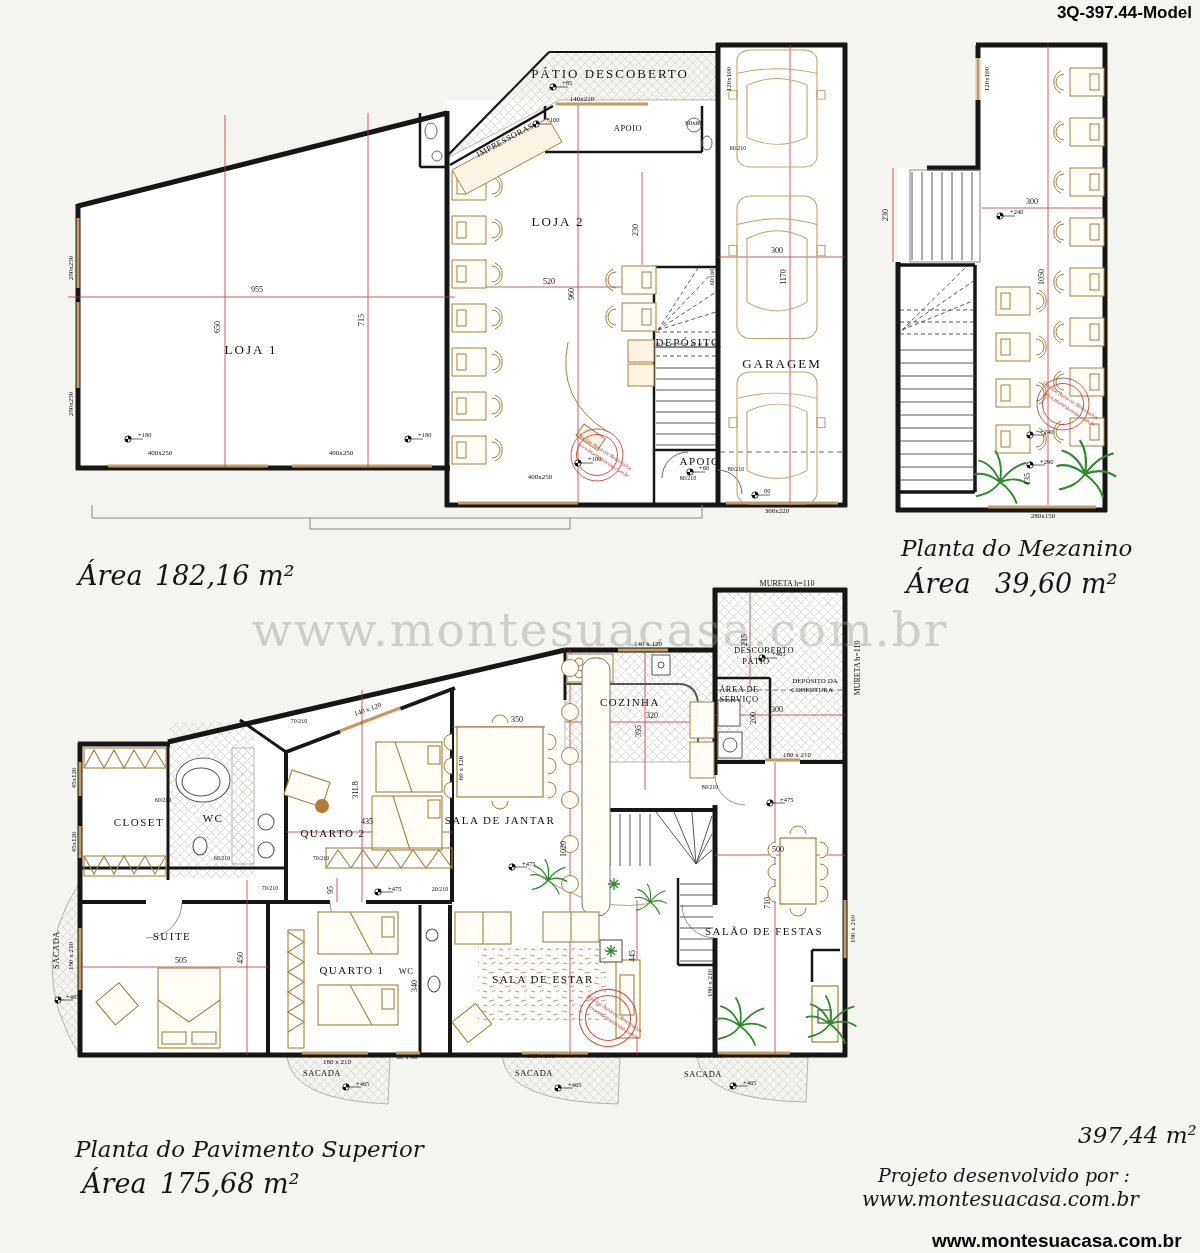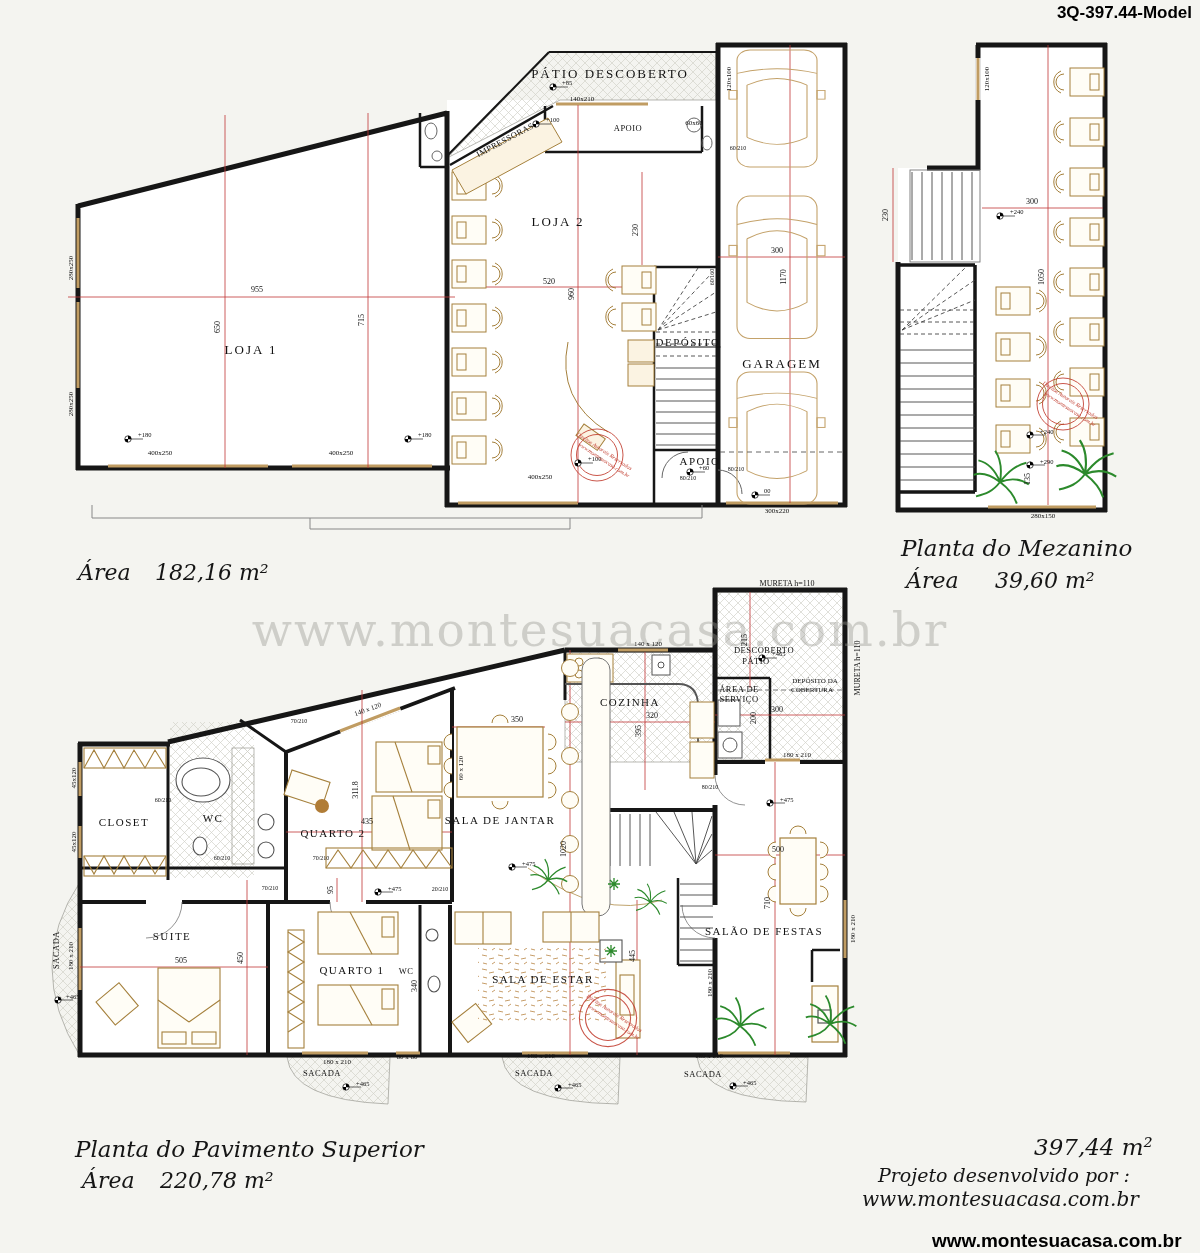--- a/index.html
+++ b/index.html
@@ -11,21 +11,21 @@
   .c{transform:translate(-50%,-50%);}
   .cv{transform:translate(-50%,-50%) rotate(-90deg);}
   .room{font-size:11px;letter-spacing:1.5px;}
   .rooml{font-size:13px;letter-spacing:2px;}
   .rooms{font-size:8.5px;letter-spacing:.5px;}
   .dim{font-size:8px;}
   .win{font-size:7px;}
   .lvl{font-size:6.5px;}
   .door{font-size:6px;}
   .cap{position:absolute;font-family:"DejaVu Serif",serif;font-style:italic;font-size:23px;color:#151515;z-index:3;white-space:nowrap;}
-  .capm{font-size:22px;}
+  .capm{font-size:27px;}
   .sans{position:absolute;font-family:"Liberation Sans",sans-serif;font-weight:bold;color:#000;z-index:3;white-space:nowrap;}
   .wm{position:absolute;z-index:2;font-family:"DejaVu Serif",serif;font-size:47px;letter-spacing:2px;
       color:rgba(150,150,142,.40);transform:translate(-50%,-50%);white-space:nowrap;}
   .stamp-t{position:absolute;z-index:3;color:#c0392b;font-size:5.5px;font-style:italic;white-space:nowrap;}
 </style>
 </head>
 <body>
 
 <div id="sheet">
 
@@ -410,21 +410,21 @@
 <span class="lab rooms c" style="left:764px;top:650px;">DESCOBERTO</span>
 <span class="lab rooms c" style="left:756px;top:661px;">PÁTIO</span>
 <span class="lab win c" style="left:815px;top:681px;">DEPÓSITO DA</span>
 <span class="lab win c" style="left:812px;top:690px;">COBERTURA</span>
 <span class="lab rooms c" style="left:739px;top:689px;">ÁREA DE</span>
 <span class="lab rooms c" style="left:739px;top:699px;">SERVIÇO</span>
 <span class="lab room c" style="left:630px;top:702px;">COZINHA</span>
 <span class="lab room c" style="left:500px;top:820px;">SALA DE JANTAR</span>
 <span class="lab room c" style="left:333px;top:833px;">QUARTO 2</span>
 <span class="lab room c" style="left:213px;top:818px;">WC</span>
-<span class="lab room c" style="left:107px;top:822px;padding-left:34px;">CLOSET</span>
+<span class="lab room c" style="left:122px;top:822px;padding-left:34px;">CLOSET</span>
 <span class="lab room c" style="left:172px;top:936px;">SUITE</span>
 <span class="lab room c" style="left:352px;top:970px;">QUARTO 1</span>
 <span class="lab rooms c" style="left:406px;top:971px;">WC</span>
 <span class="lab room c" style="left:543px;top:979px;">SALA DE ESTAR</span>
 <span class="lab room c" style="left:764px;top:931px;">SALÃO DE FESTAS</span>
 <span class="lab rooms cv" style="left:56px;top:950px;">SACADA</span>
 <span class="lab rooms c" style="left:322px;top:1073px;">SACADA</span>
 <span class="lab rooms c" style="left:534px;top:1073px;">SACADA</span>
 <span class="lab rooms c" style="left:703px;top:1074px;">SACADA</span>
 
@@ -482,18 +482,18 @@
 <span class="stamp-t" style="left:582px;top:1010px;transform:rotate(33deg);">Direitos Autorais Reservados</span>
 <span class="stamp-t" style="left:584px;top:1019px;transform:rotate(33deg);">www.montesuacasa.com.br</span>
 
 <span class="cap capm" style="left:78px;top:560px;">Área</span>
 <span class="cap capm" style="left:155px;top:560px;">182,16 m²</span>
 <span class="cap" style="left:901px;top:535px;">Planta do Mezanino</span>
 <span class="cap capm" style="left:906px;top:568px;">Área</span>
 <span class="cap capm" style="left:995px;top:568px;">39,60 m²</span>
 <span class="cap" style="left:75px;top:1136px;">Planta do Pavimento Superior</span>
 <span class="cap capm" style="left:82px;top:1168px;">Área</span>
-<span class="cap capm" style="left:160px;top:1168px;">220,78 m²</span>
-<span class="cap" style="left:1034px;top:1122px;margin-top:12px;">397,44 m²</span>
+<span class="cap capm" style="left:160px;top:1168px;">175,68 m²</span>
+<span class="cap" style="left:1078px;top:1122px;">397,44 m²</span>
 <span class="cap" style="left:878px;top:1164px;font-size:19px;">Projeto desenvolvido por :</span>
 <span class="cap" style="left:862px;top:1187px;font-size:20px;">www.montesuacasa.com.br</span>
 
 </div>
 
 </body></html>

